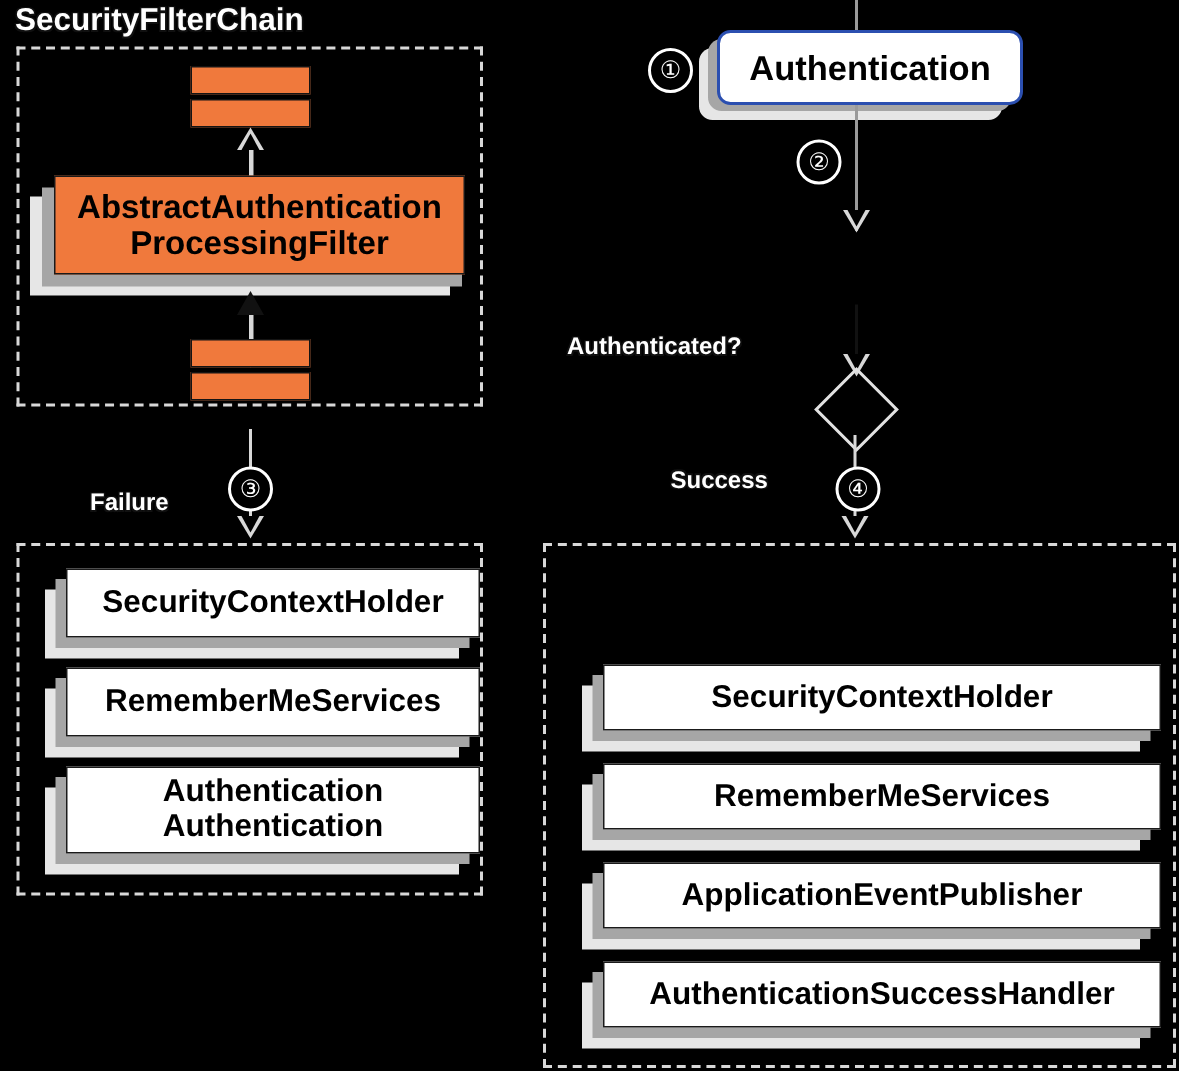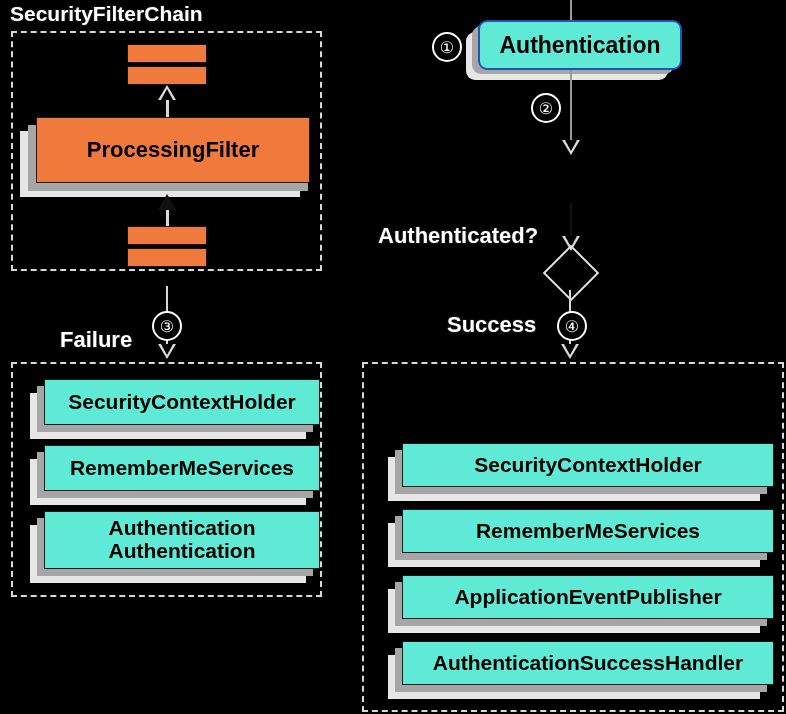--- a/index.html
+++ b/index.html
@@ -61,21 +61,21 @@
   .node .face {
     display: flex;
     align-items: center;
     justify-content: center;
     text-align: center;
     color: #000000;
     font-weight: bold;
     line-height: 1.08;
   }
   .node.blue .face {
-    background: #5eead4;
+    background: #ffffff;
     border: 1px solid #2b4fb0;
     text-align: center;
   }
   .node.orange .face {
     background: #f0793c;
     border: 1px solid #1a1a1a;
   }
   .node.rounded .face {
     border-radius: 9px;
     border: 2px solid #2b4fb0;
@@ -163,21 +163,21 @@
     display: flex;
     align-items: center;
     justify-content: center;
     background: #000000;
   }
 
   
   .edge-label {
     position: absolute;
     color: #ffffff;
-    font-size: 22px;
+    font-size: 16px;
     font-weight: bold;
     white-space: nowrap;
     text-shadow:
       -1px -1px 0 #101010,
        1px -1px 0 #101010,
       -1px  1px 0 #101010,
        1px  1px 0 #101010;
   }
 </style>
 </head>
@@ -193,20 +193,21 @@
   <div class="filter-bar" style="left:127px; top:66px; width:80px; height:19px;"></div>
 
   <div class="vline white" style="left:166px; top:96px; width:3px; height:26px;"></div>
   <div class="arrow-up-hollow" style="left:158px; top:85px;"></div>
   <div class="arrow-down-hollow" style="left:158px; top:118px;"></div>
 
   <div class="node orange plain" style="left:20px; top:117px; width:290px; height:80px;">
     <div class="shadow-light" style="left:0px; top:14px; width:280px; height:66px;"></div>
     <div class="shadow-dark" style="left:8px; top:8px; width:280px; height:66px;"></div>
     <div class="face" style="left:16px; top:0px; width:274px; height:66px; font-size:22px; flex-direction:column;">
+      <span>AbstractAuthentication</span>
       <span>ProcessingFilter</span>
     </div>
   </div>
 
   <div class="vline white" style="left:166px; top:208px; width:3px; height:26px;"></div>
   <div class="arrow-up-solid" style="left:158px; top:194px;"></div>
   <div class="arrow-down-hollow" style="left:158px; top:230px;"></div>
 
   <div class="filter-bar" style="left:127px; top:226px; width:80px; height:19px;"></div>
   <div class="filter-bar" style="left:127px; top:248px; width:80px; height:19px;"></div>

